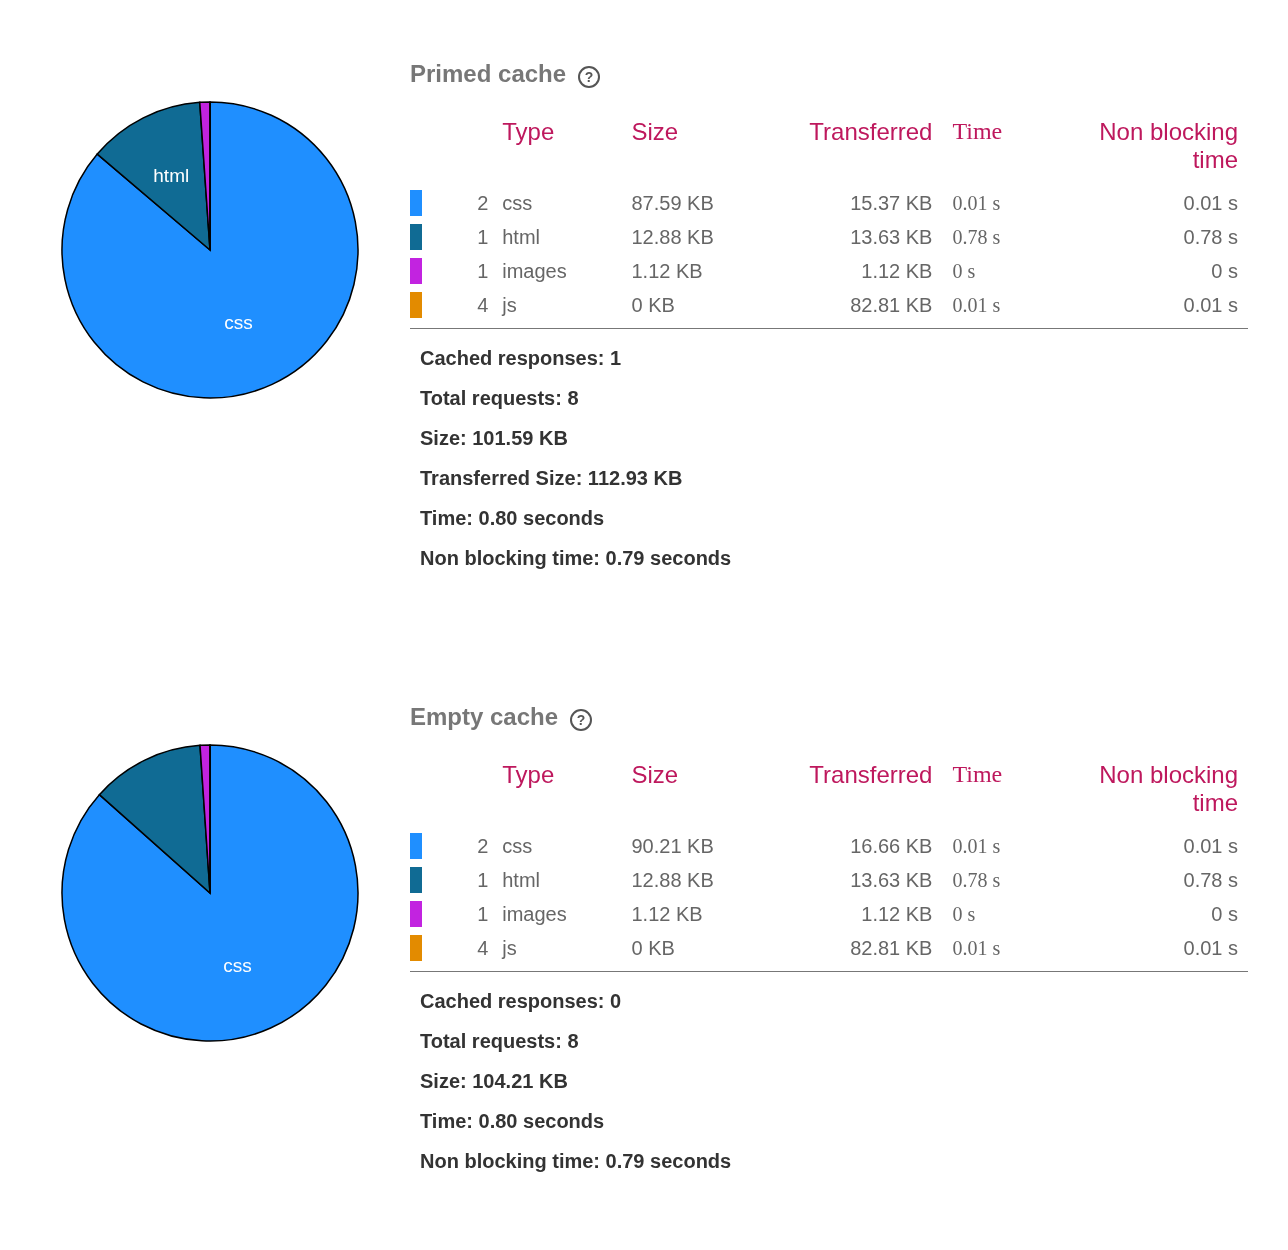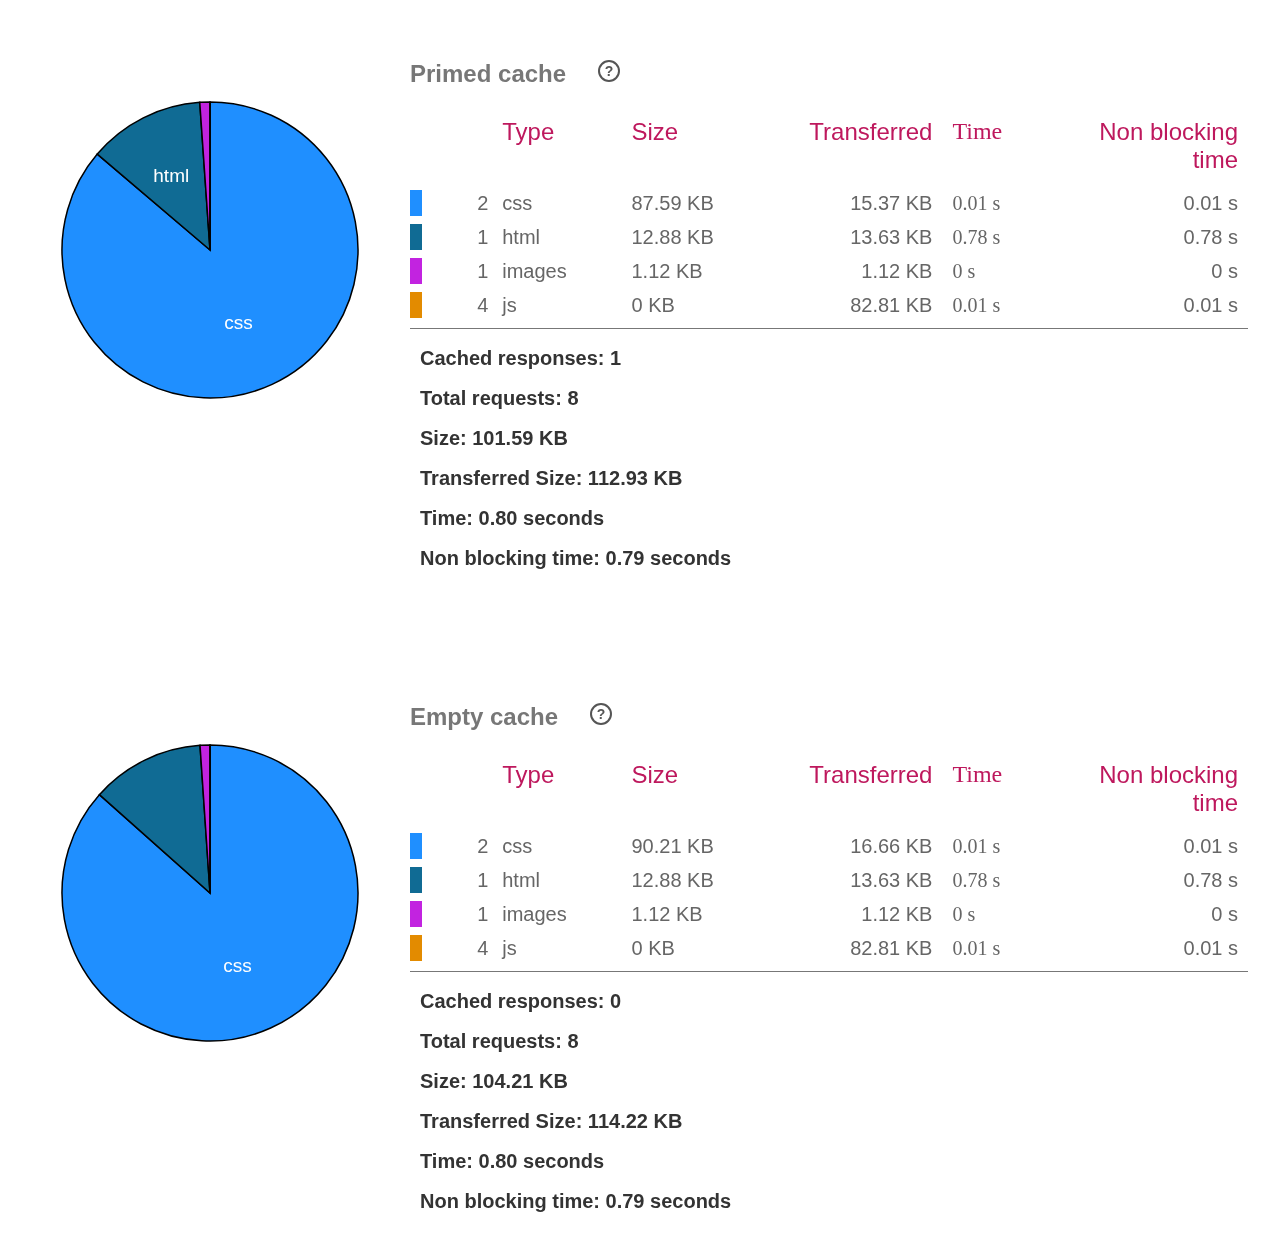--- a/index.html
+++ b/index.html
@@ -36,23 +36,22 @@
   }
   .content {
     flex: 1;
     padding-left: 30px;
   }
   .title {
     font-size: 24px;
     font-weight: 700;
     color: #777;
     display: flex;
-    align-items: flex-start;
+    align-items: flex-end;
     margin-bottom: 24px;
-    gap: 20px;
   }
   .help-icon {
     display: inline-flex;
     align-items: center;
     justify-content: center;
     width: 22px;
     height: 22px;
     border: 2px solid #555;
     border-radius: 50%;
     font-size: 14px;
@@ -263,19 +262,18 @@
               <td class="time-cell">0.01 s</td>
               <td class="nbt-cell">0.01 s</td>
             </tr>
           </tbody>
         </table>
         <hr class="sep">
         <div class="summary">
           <p class="line"><span>Cached responses:</span> <span>0</span></p>
           <p class="line"><span>Total requests:</span> <span>8</span></p>
           <p class="line"><span>Size:</span> <span>104.21 KB</span></p>
-          <p class="line"><span>Transferred Size:</span> <span>114.22 KB</span></p>
           <p class="line"><span>Time:</span> <span>0.80 seconds</span></p>
           <p class="line"><span>Non blocking time:</span> <span>0.79 seconds</span></p>
         </div>
       </div>
     </div>
   </div>
 
 </body></html>

